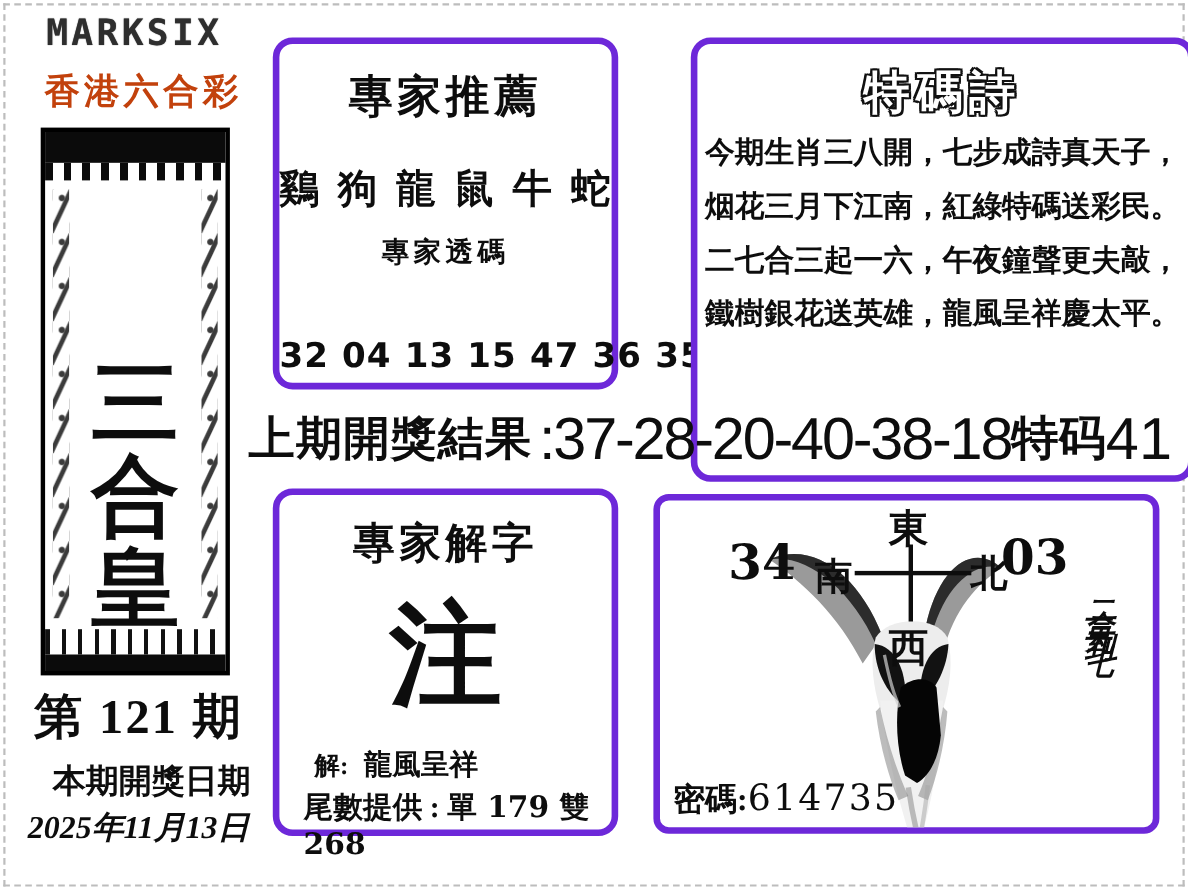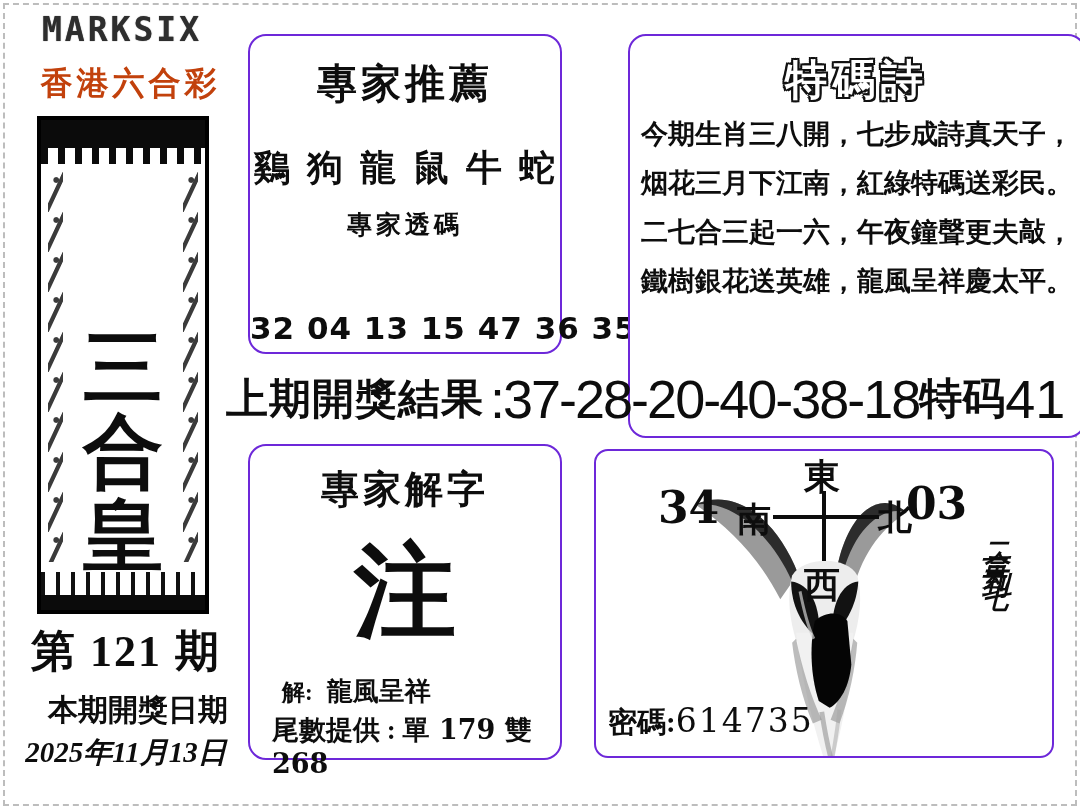--- a/index.html
+++ b/index.html
@@ -67,21 +67,21 @@
     font-size:30px; font-weight:900;
   }
   .draw-date {
     left:12px; top:733px; width:228px; text-align:center;
     font-size:29px; font-weight:600;font-style:italic;
   }
 
   
   .box {
     position:absolute;
-    border:2px solid #6d28d9; border-radius:18px;
+    border:6px solid #6d28d9; border-radius:18px;
     background:#fff;
   }
   .box-recommend { left:248px; top:34px;  width:314px; height:320px; }
   .box-poem      { left:604px; top:34px;  width:458px; height:404px;margin-left:24px; }
   .box-word      { left:248px; top:444px; width:314px; height:316px; }
   .box-compass   { left:594px; top:449px; width:460px; height:309px; overflow:hidden; border-radius:14px; }
 
   .box-title {
     position:absolute; left:0; right:0; text-align:center;
     font-weight:900;

